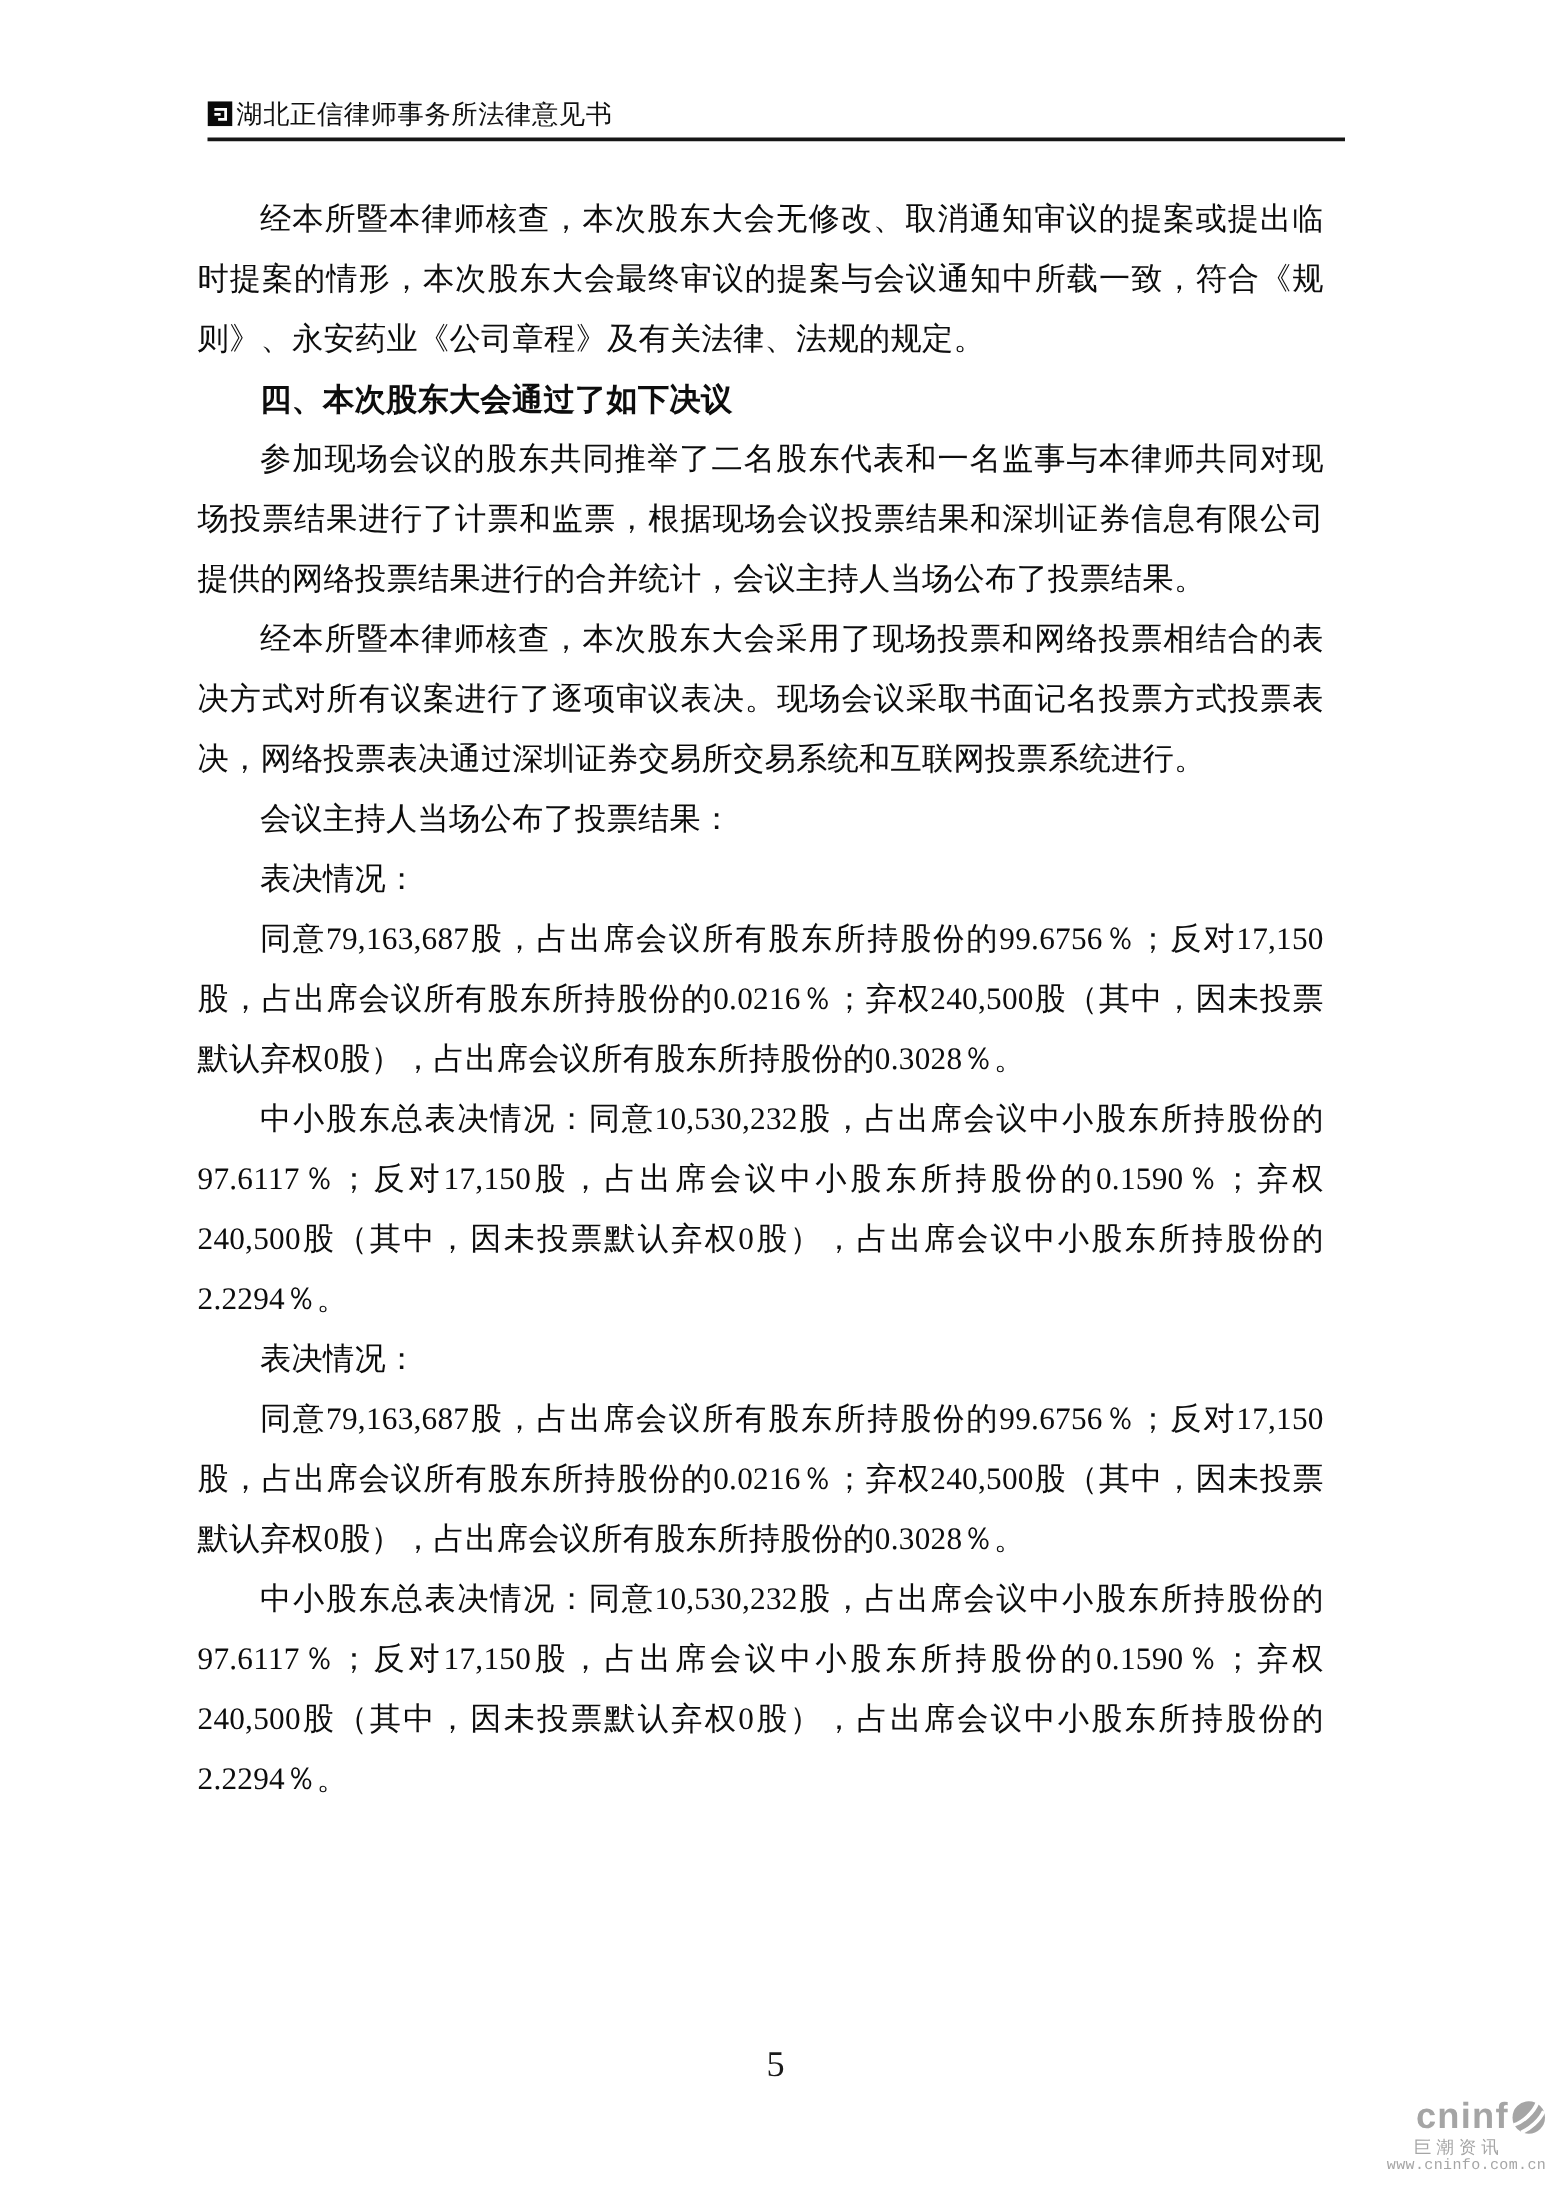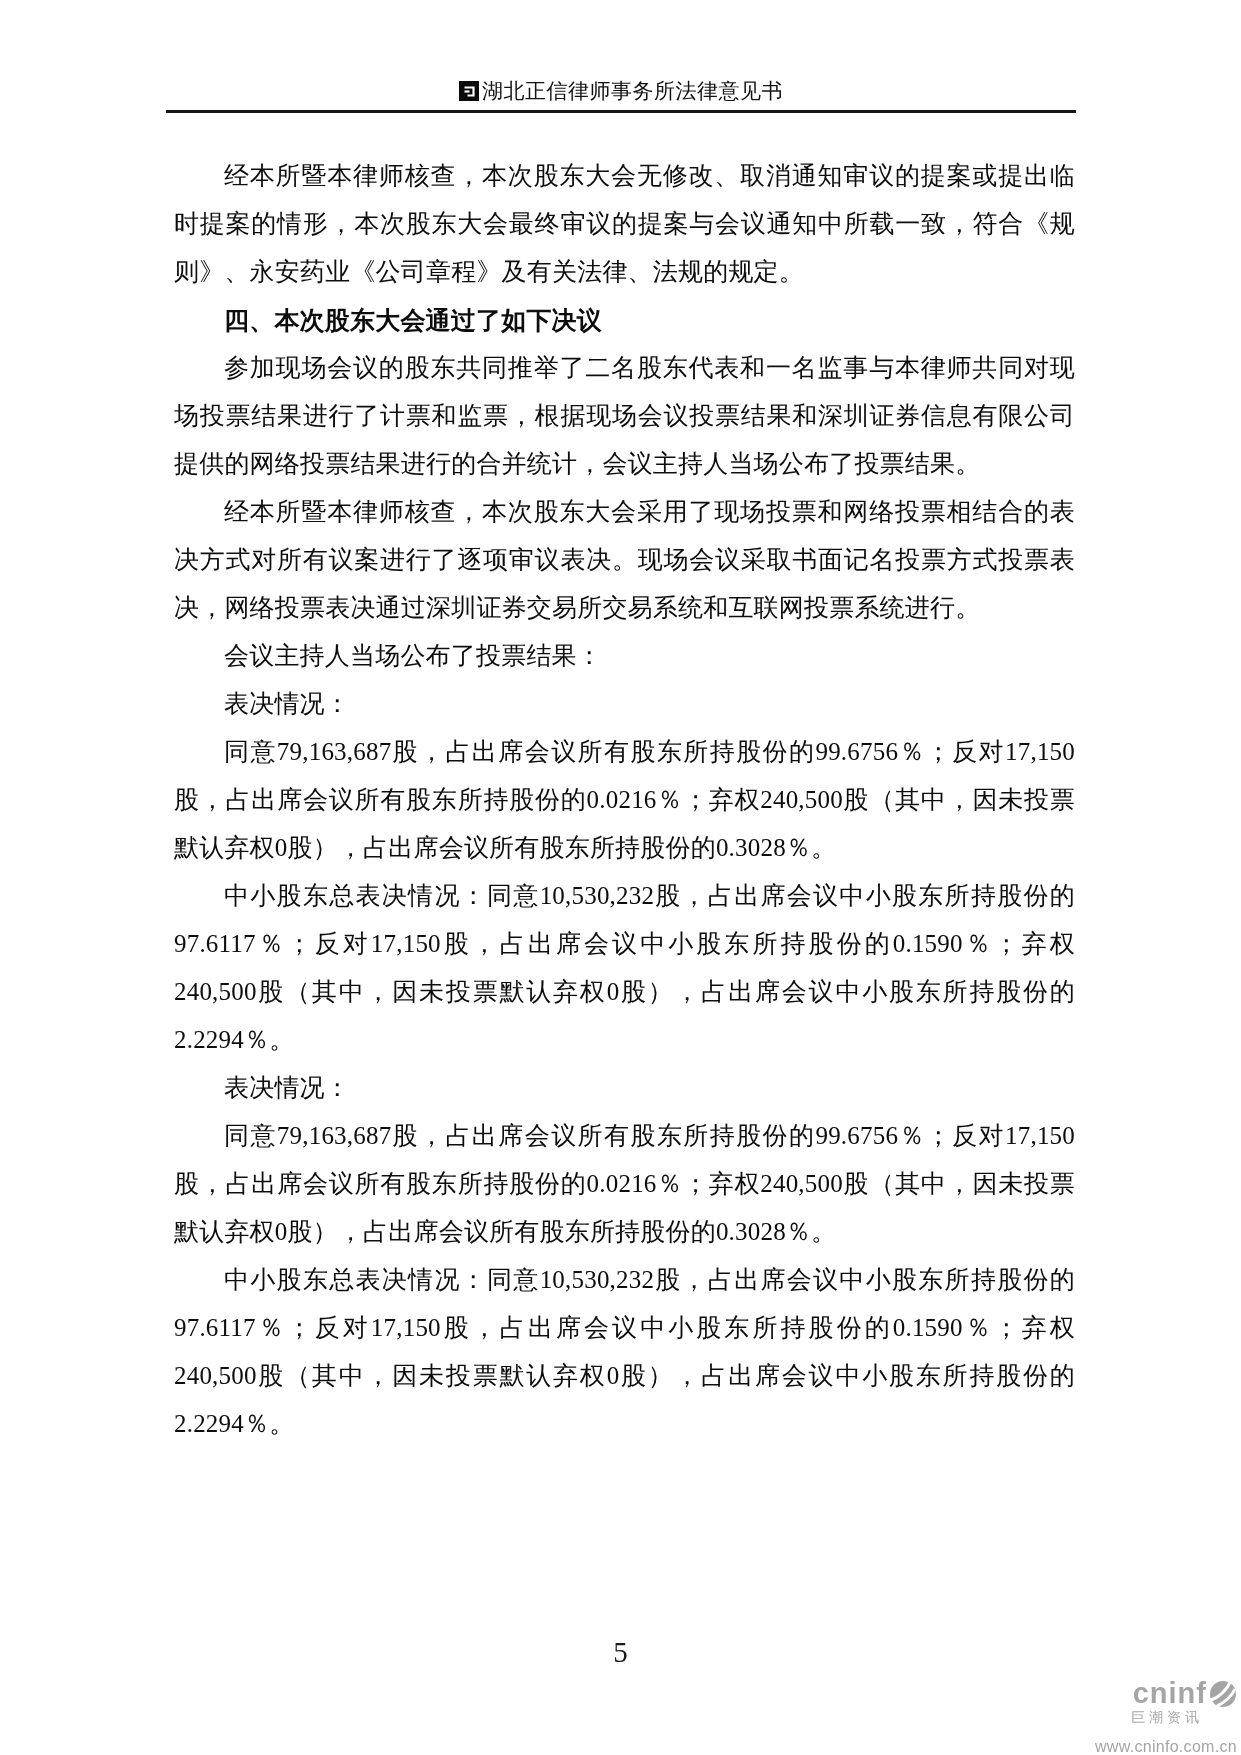--- a/index.html
+++ b/index.html
@@ -12,34 +12,34 @@
     color: #111111;
     overflow: hidden;
   }
   
   .header {
     position: absolute;
     left: 166px;
     top: 80px;
     width: 910px;
     display: flex;
-    justify-content: center;
+    justify-content: flex-start;
     align-items: flex-end;
     border-bottom: 3px solid #161616;
     padding-bottom: 8px;
     font-size: 21px;
     line-height: 22px;
   }
   .header-left { display: flex; align-items: center; gap: 3px; }
   .firm-logo { width: 20px; height: 20px; display: inline-block; flex: 0 0 auto; }
   .firm-name, .doc-type { white-space: nowrap; letter-spacing: 0.5px; }
   
   .content {
     position: absolute;
-    left: 174px;
+    left: 158px;
     top: 152px;
     width: 901px;
     font-size: 25px;
     line-height: 48px;
     letter-spacing: 0.2px;
     text-align: justify;
     color: #0d0d0d;
   }
   .content p { margin: 0; text-indent: 2em; }
   .content p.heading {
@@ -63,21 +63,21 @@
     top: 1679px;
     text-align: right;
     color: #a5a5a5;
     font-family: "Liberation Sans", "DejaVu Sans", sans-serif;
     line-height: 1;
   }
   .wm-row1 { display: flex; align-items: center; justify-content: flex-end; gap: 2px; }
   .wm-brand { font-size: 29px; font-weight: 700; letter-spacing: 1px; text-align: center; }
   .wm-globe { width: 28px; height: 28px; display: inline-block; }
   .wm-cn { font-size: 14px; letter-spacing: 4px; margin-top: 2px; padding-right: 34px; }
-  .wm-url { font-size: 16px; margin-top: 15px; letter-spacing: 0.3px; }
+  .wm-url { font-size: 12px; margin-top: 2px; letter-spacing: 0.3px; font-family: Liberation Mono, monospace; }
 </style>
 </head>
 <body>
 
 <div class="page">
 
   <div class="header">
     <div class="header-left">
       <span class="firm-logo">
         <svg viewBox="0 0 20 20" width="20" height="20" aria-hidden="true">

